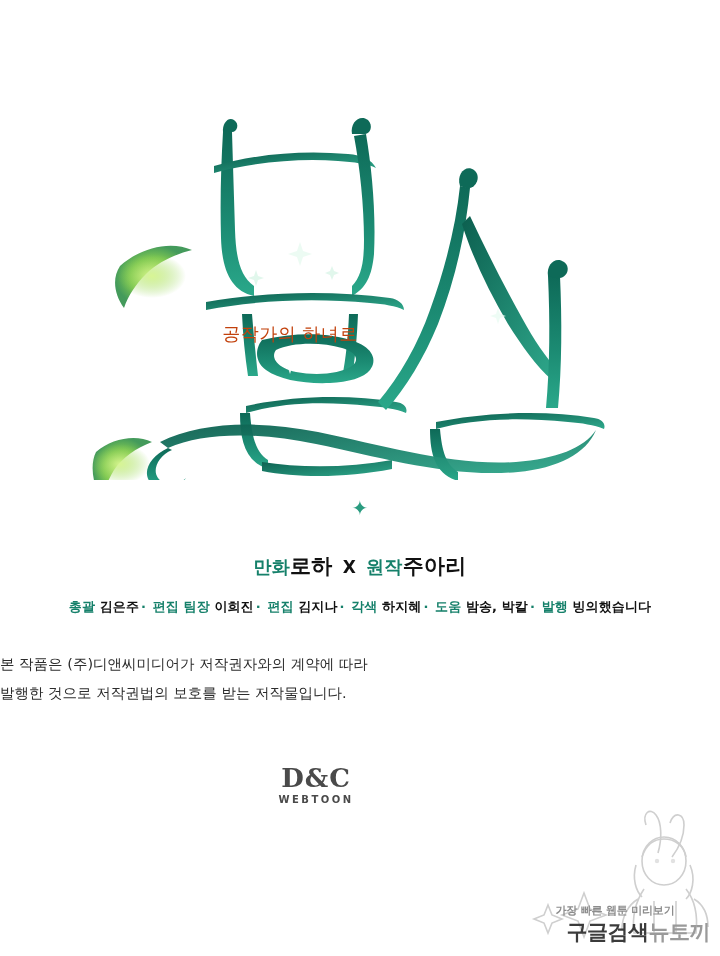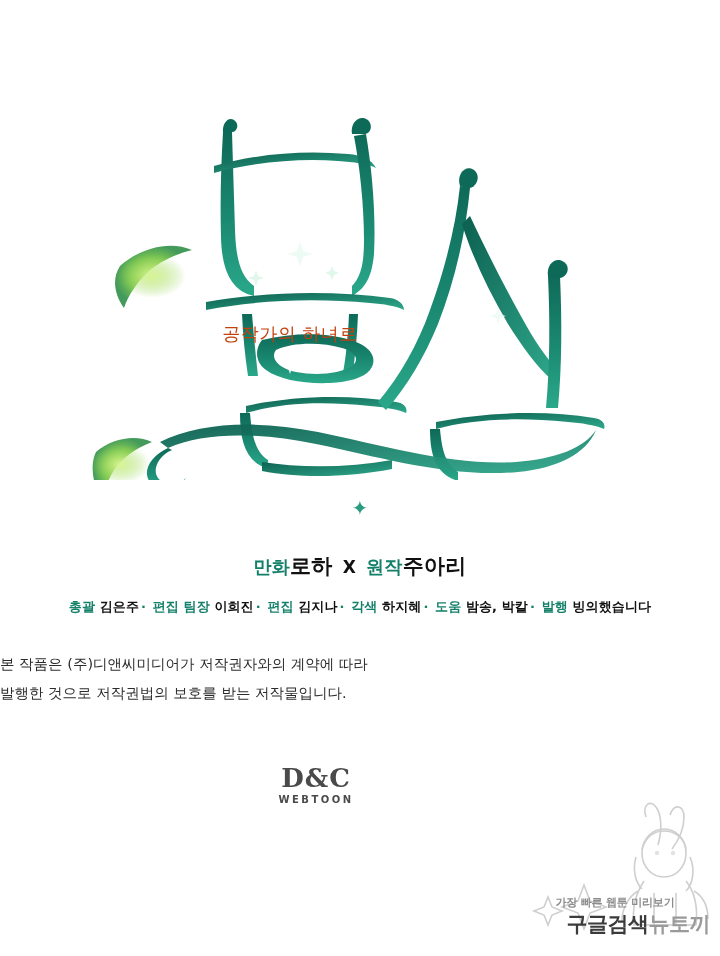--- a/index.html
+++ b/index.html
@@ -134,21 +134,21 @@
     font-family: "DejaVu Sans", sans-serif;
     font-size: 10px;
     font-weight: bold;
     letter-spacing: 2.5px;
     margin-top: 3px;
   }
   
   .watermark {
     position: absolute;
     right: 2px;
-    bottom: 10px;
+    bottom: 2px;
     width: 200px;
     height: 145px;
   }
   .wm-svg {
     position: absolute;
     right: 0;
     bottom: 0;
     width: 200px;
     height: 145px;
     opacity: 0.88;

